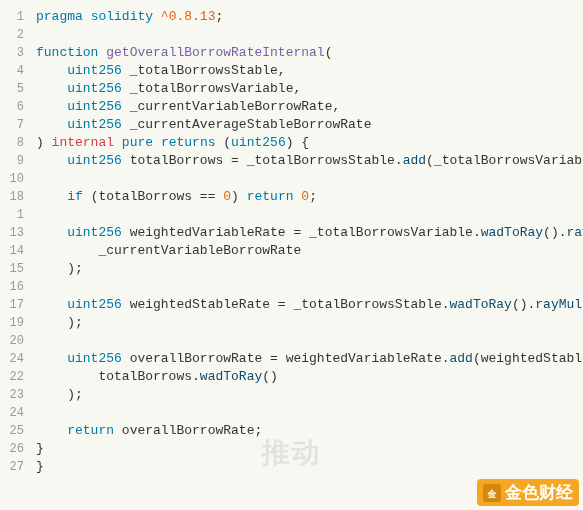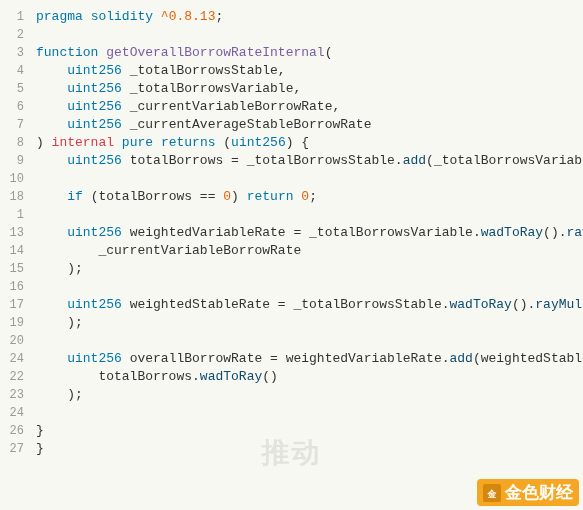--- a/index.html
+++ b/index.html
@@ -216,20 +216,24 @@
   <div class="code-line">
     <span class="line-number">23</span>
     <span class="line-content">    );</span>
   </div>
 
   <div class="code-line">
     <span class="line-number">24</span>
     <span class="line-content"> </span>
   </div>
 
+  <div class="code-line">
+    <span class="line-number">25</span>
+    <span class="line-content">    <span class="kw">return</span> overallBorrowRate;</span>
+  </div>
 
   <div class="code-line">
     <span class="line-number">26</span>
     <span class="line-content">}</span>
   </div>
 
   <div class="code-line">
     <span class="line-number">27</span>
     <span class="line-content">}</span>
   </div>

